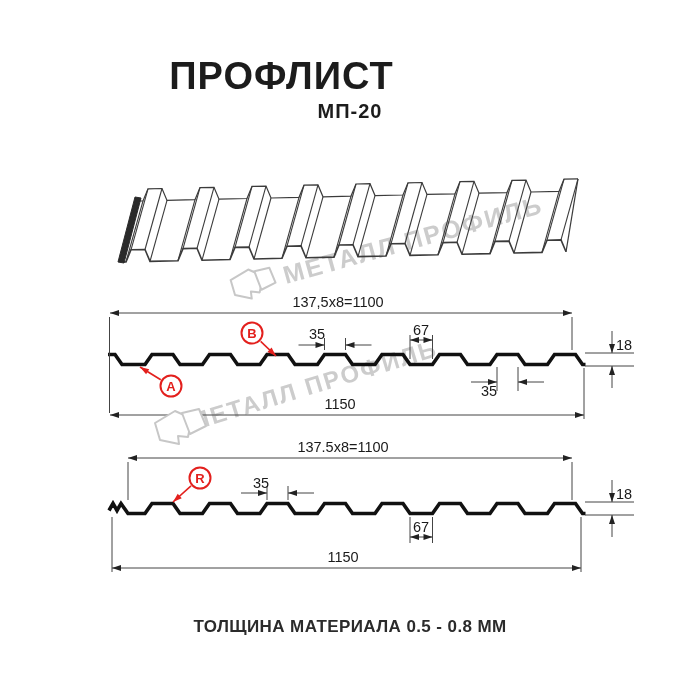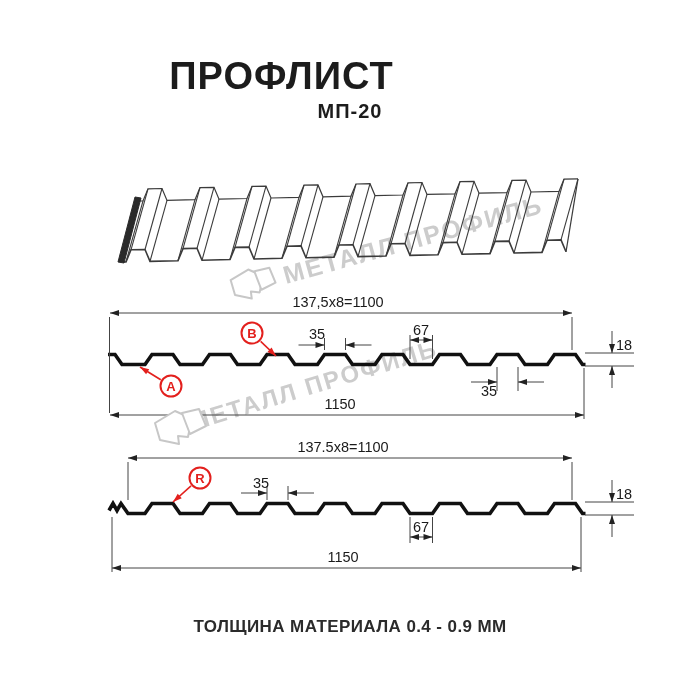--- a/index.html
+++ b/index.html
@@ -164,14 +164,14 @@
         <path d="M0,0 L-9,-3 L-9,3 Z" fill="#e3201d" transform="translate(276,356) rotate(43.7811247648687)"></path>
         <circle cx="252" cy="333" r="10.5" fill="#fff" stroke="#e3201d" stroke-width="2"></circle>
         <text x="252" y="337.5" class="circ" text-anchor="middle" fill="#e3201d">B</text>
         <line x1="191.03108817579607" y1="485.972366065959" x2="173" y2="502" stroke="#e3201d" stroke-width="1.6"></line>
         <path d="M0,0 L-9,-3 L-9,3 Z" fill="#e3201d" transform="translate(173,502) rotate(138.36646066342982)"></path>
         <circle cx="200" cy="478" r="10.5" fill="#fff" stroke="#e3201d" stroke-width="2"></circle>
         <text x="200" y="482.5" class="circ" text-anchor="middle" fill="#e3201d">R</text>
       </g>
   </svg>
 
-  <div class="footer">ТОЛЩИНА МАТЕРИАЛА 0.4 - 0.9 ММ</div>
+  <div class="footer">ТОЛЩИНА МАТЕРИАЛА 0.5 - 0.8 ММ</div>
 </div>
 
 </body></html>

